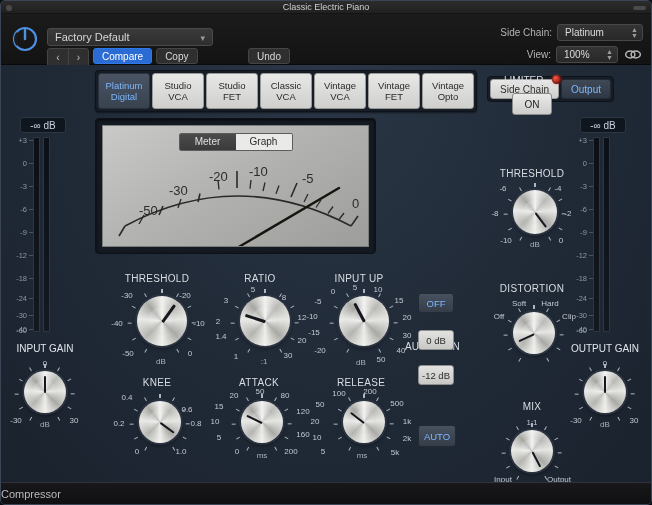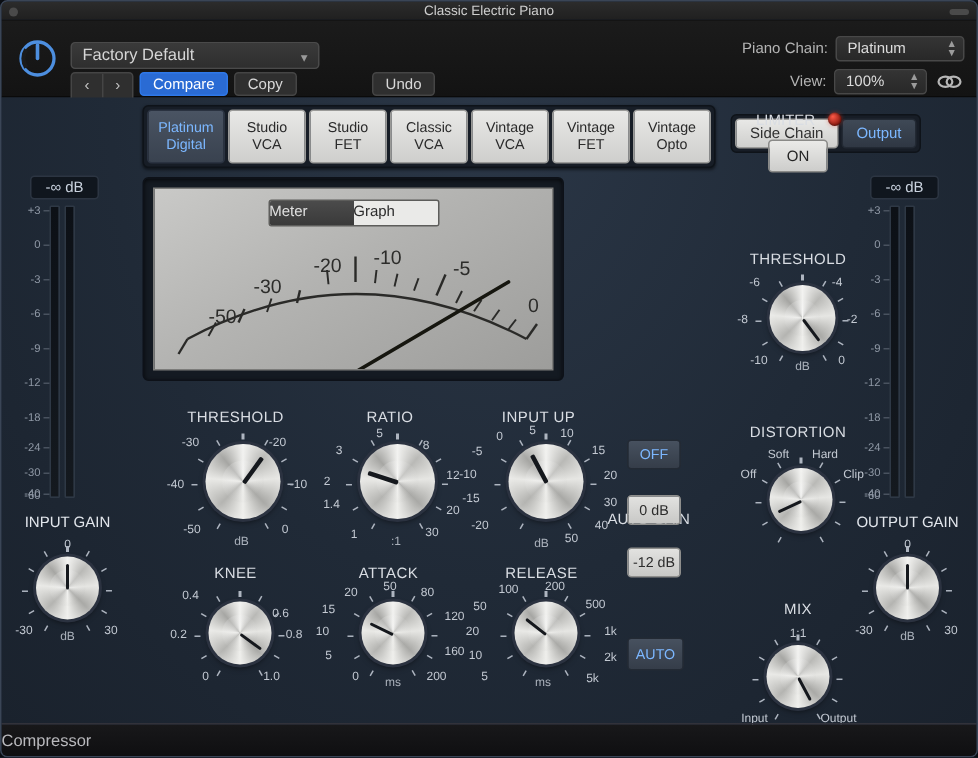--- a/index.html
+++ b/index.html
@@ -215,20 +215,21 @@
     position: absolute; left: 50%; top: 7px;
     transform: translateX(-50%);
     display: flex;
     border: 1px solid #5d5d5b;
     border-radius: 2px;
     overflow: hidden;
   }
   .mg-btn {
     width: 56px; height: 16px;
     font-size: 10px; line-height: 15px;
+    text-align: center;
     background: #eaeae8;
     color: #2b2b2b;
     cursor: pointer;
   }
   .mg-btn.active {
     background: linear-gradient(#4b4b4b, #3a3a3a);
     color: #e0e0e0;
   }
   .meter-svg { position: absolute; left: 0; top: 0; }
 
@@ -426,21 +427,21 @@
         <div class="hdr-btn dim">Paste</div>
       </div>
       <div class="hdr-pair">
         <div class="hdr-btn">Undo</div>
         <div class="hdr-btn dim">Redo</div>
       </div>
     </div>
 
     <div class="hdr-right">
       <div class="hdr-rrow">
-        <span class="hdr-lbl">Piano Chain:</span>
+        <span class="hdr-lbl">Side Chain:</span>
         <div class="combo" style="width:86px">
           <span>Platinum</span>
           <span class="stepper">▲<br>▼</span>
         </div>
       </div>
       <div class="hdr-rrow">
         <span class="hdr-lbl">View:</span>
         <div class="combo" style="width:52px">
           <span>100%</span>
           <span class="stepper">▲<br>▼</span>

